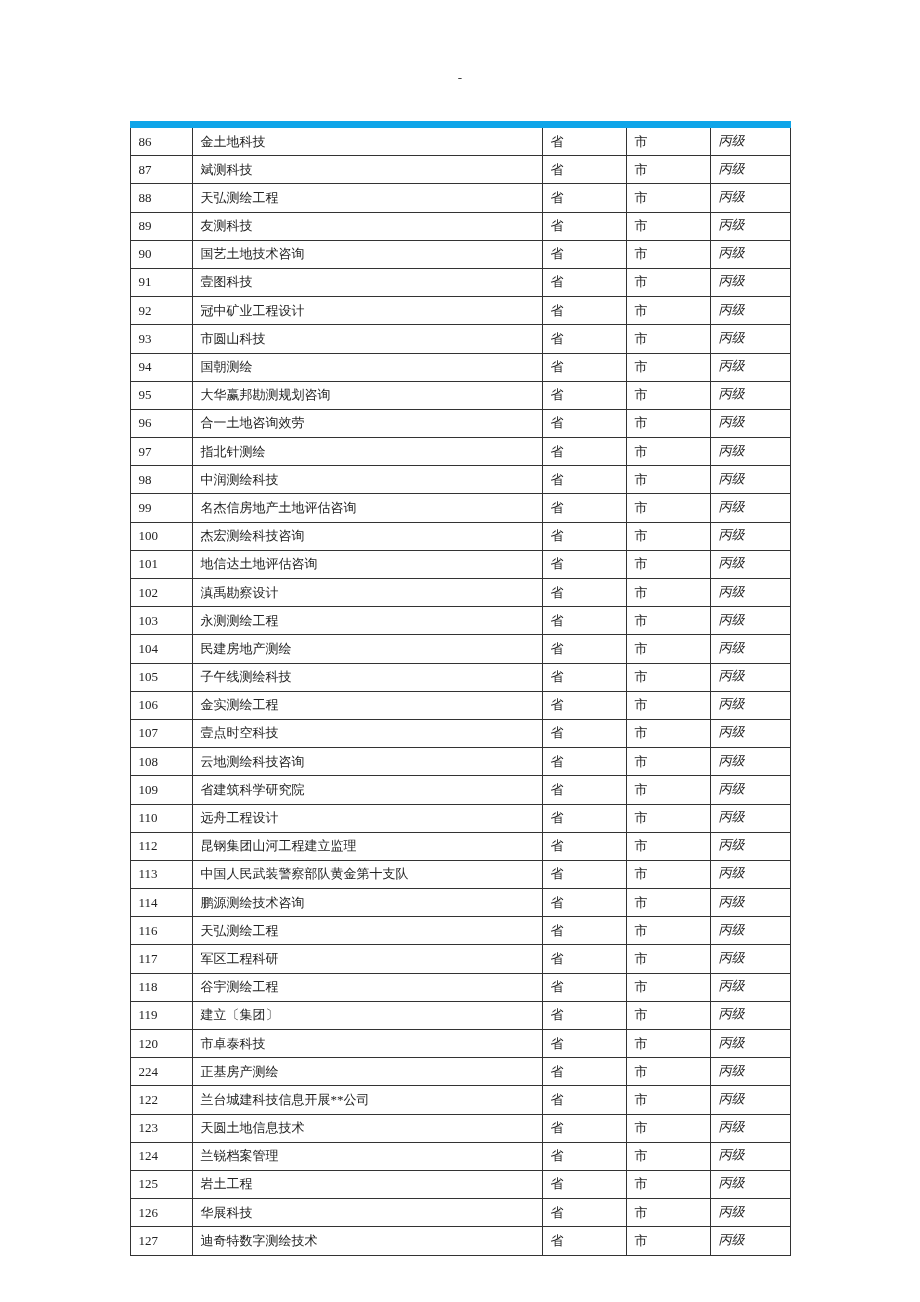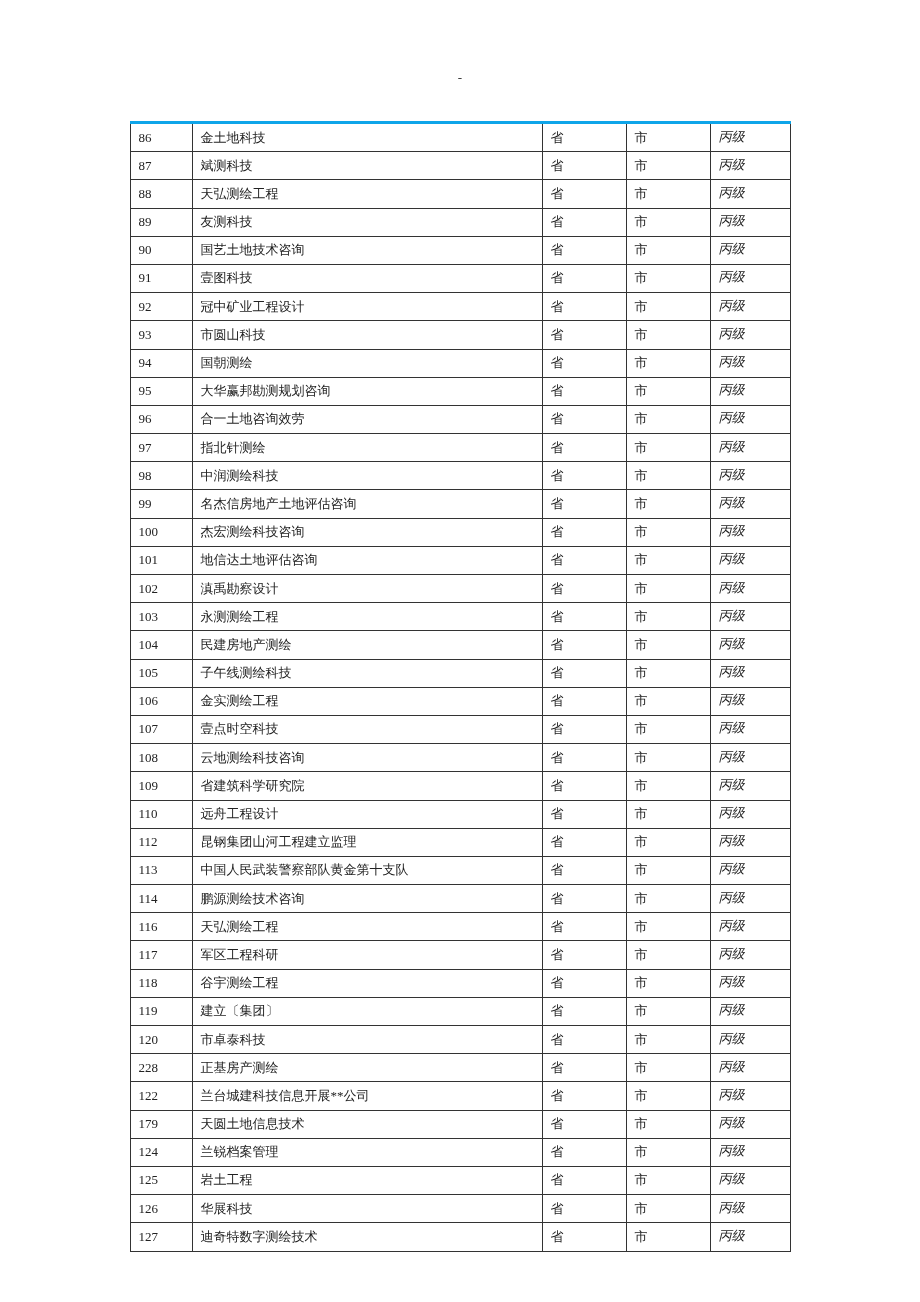--- a/index.html
+++ b/index.html
@@ -6,21 +6,21 @@
     body { background: #fff; font-family: 'SimSun', 'Songti SC', serif; width: 920px; }
     .page { padding: 70px 0 30px; }
     .top-mark { text-align: center; font-size: 13px; color: #333; margin-bottom: 35px; }
     table { border-collapse: collapse; margin: 0 auto; width: 660px; table-layout: fixed; }
     col.col-num { width: 62px; }
     col.col-name { width: 350px; }
     col.col-prov { width: 84px; }
     col.col-city { width: 84px; }
     col.col-grade { width: 80px; }
     td { border: 1px solid #333; border-top: none; padding: 4.5px 8px; font-size: 13px; color: #222; line-height: 1.4; white-space: nowrap; overflow: hidden; }
-    tr:first-child td { border-top: 3px solid #0ea5e9; }
+    tr:first-child td { border-top: 7px solid #0ea5e9; }
     td.grade { font-style: italic; font-family: Liberation Mono, monospace; }
   </style>
 </head>
 <body>
 
 <div class="page">
   <div class="top-mark">-</div>
 
   <table>
     <colgroup>
@@ -256,35 +256,35 @@
           <td class="grade">丙级</td>
         </tr>
         <tr>
           <td>120</td>
           <td>市卓泰科技</td>
           <td>省</td>
           <td>市</td>
           <td class="grade">丙级</td>
         </tr>
         <tr>
-          <td>228</td>
+          <td>224</td>
           <td>正基房产测绘</td>
           <td>省</td>
           <td>市</td>
           <td class="grade">丙级</td>
         </tr>
         <tr>
           <td>122</td>
           <td>兰台城建科技信息开展**公司</td>
           <td>省</td>
           <td>市</td>
           <td class="grade">丙级</td>
         </tr>
         <tr>
-          <td>179</td>
+          <td>123</td>
           <td>天圆土地信息技术</td>
           <td>省</td>
           <td>市</td>
           <td class="grade">丙级</td>
         </tr>
         <tr>
           <td>124</td>
           <td>兰锐档案管理</td>
           <td>省</td>
           <td>市</td>

